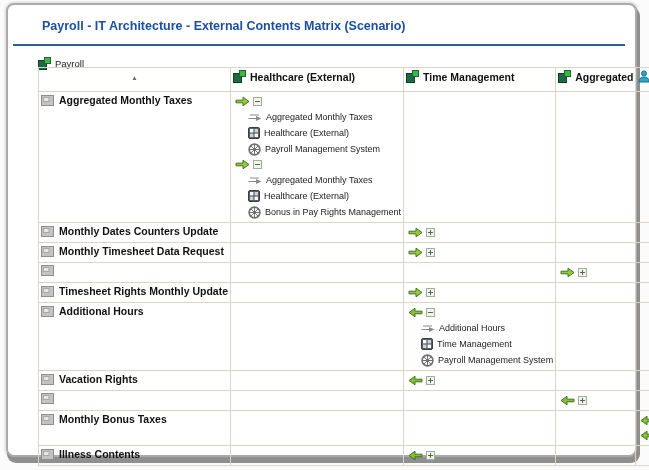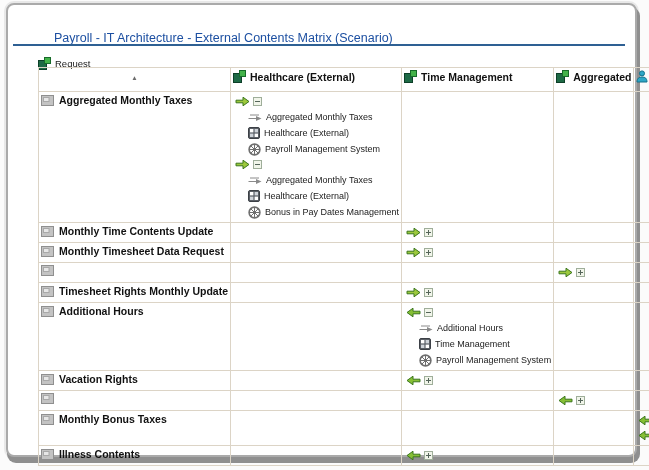--- a/index.html
+++ b/index.html
@@ -1,22 +1,22 @@
 <!DOCTYPE html>
 <html style="--c-title: #1c4fa1; --c-rule: #2e6093; --c-grid: #dcd4c6;"><head>
 <meta charset="utf-8">
 <style>
   html,body{margin:0;padding:0;width:649px;height:470px;overflow:hidden;
     background:#fbfbfb;font-family:"Liberation Sans",sans-serif;}
   .window{position:absolute;left:6px;top:3px;width:627px;height:450px;background:#fff;
     border:2px solid #aaaaaa;border-radius:8px;
     box-shadow:2px 5px 0 1px #8f8f8f, 0 0 0 2px #e8e8e8;}
   .content{position:relative;width:100%;height:100%;}
-  .page-title{position:absolute;left:30px;top:10px;margin:16px;font-size:12.5px;
-    font-weight:normal;color:var(--c-title,#1c4fa1);white-space:nowrap;}
+  .page-title{position:absolute;left:30px;top:10px;margin:4px;font-size:12.5px;
+    font-weight:bold;color:var(--c-title,#1c4fa1);white-space:nowrap;}
   .title-rule{position:absolute;left:5px;top:39px;width:612px;height:2px;
     background:var(--c-rule,#2e6093);}
   .corner-label{position:absolute;left:30px;top:52px;display:flex;align-items:center;
     gap:4px;font-size:9.5px;color:#222;}
   .icn{display:inline-flex;flex:none;line-height:0;}
   table.matrix{position:absolute;left:30px;top:62px;border-collapse:collapse;table-layout:fixed;}
   table.matrix th,table.matrix td{border:1px solid var(--c-grid,#dcd4c6);padding:2px;
     vertical-align:top;font-size:10.5px;}
   th.corner{border:none;text-align:center;vertical-align:top;padding-top:1px;}
   .sort-tri{font-size:6.5px;color:#6d6d6d;line-height:6px;cursor:default;}
@@ -40,21 +40,21 @@
   <div class="content">
     <h1 class="page-title">Payroll - IT Architecture - External Contents Matrix (Scenario)</h1>
     <div class="title-rule"></div>
     <div class="corner-label">
       <span class="icn" id="corner-icon">
           <svg width="13" height="13" viewBox="0 0 13 13">
      <rect x="0.5" y="3.5" width="8" height="9" fill="#1e6a45" stroke="#0d3f28"></rect>
      <rect x="6.5" y="0.5" width="6" height="6" fill="#43b34a" stroke="#176b2a"></rect>
           </svg>
         </span>
-      <span>Request</span>
+      <span>Payroll</span>
     </div>
     <table class="matrix">
       <colgroup>
         <col style="width:175px">
           <col style="width:149px">
           <col style="width:145px">
         <col style="width:71px">
           <col style="width:57px">
       </colgroup>
       <thead>
@@ -212,38 +212,38 @@
                   <span class="icn">
                     <svg width="13" height="13" viewBox="0 0 13 13">
      <circle cx="6.5" cy="6.5" r="5.4" fill="none" stroke="#6e6e6e" stroke-width="1.6"></circle>
      <line x1="6.5" y1="1.2" x2="6.5" y2="11.8" stroke="#6e6e6e"></line>
      <line x1="1.2" y1="6.5" x2="11.8" y2="6.5" stroke="#6e6e6e"></line>
      <line x1="2.8" y1="2.8" x2="10.2" y2="10.2" stroke="#6e6e6e"></line>
      <line x1="10.2" y1="2.8" x2="2.8" y2="10.2" stroke="#6e6e6e"></line>
      <circle cx="6.5" cy="6.5" r="1.7" fill="#6e6e6e"></circle>
                     </svg>
                   </span>
-                  <span>Bonus in Pay Dates Management</span>
-                </div>
-              </div>
-            </td>
-            <td class="cell"></td>
-            <td class="cell"></td>
-            <td class="cell"></td>
-          </tr>
-          <tr>
-            <th class="rowhead">
-              <div class="rowwrap">
-                <span class="icn">
-                  <svg width="13" height="11" viewBox="0 0 13 11">
-     <rect x="0.5" y="0.5" width="12" height="10" fill="#c3c3c3" stroke="#8f8f8f"></rect>
-     <rect x="2.5" y="2.5" width="5.5" height="4" fill="#e7e7e7" stroke="#a8a8a8"></rect>
-                  </svg>
-                </span>
-                <span>Monthly Time Contents Update</span>
+                  <span>Bonus in Pay Rights Management</span>
+                </div>
+              </div>
+            </td>
+            <td class="cell"></td>
+            <td class="cell"></td>
+            <td class="cell"></td>
+          </tr>
+          <tr>
+            <th class="rowhead">
+              <div class="rowwrap">
+                <span class="icn">
+                  <svg width="13" height="11" viewBox="0 0 13 11">
+     <rect x="0.5" y="0.5" width="12" height="10" fill="#c3c3c3" stroke="#8f8f8f"></rect>
+     <rect x="2.5" y="2.5" width="5.5" height="4" fill="#e7e7e7" stroke="#a8a8a8"></rect>
+                  </svg>
+                </span>
+                <span>Monthly Dates Counters Update</span>
               </div>
             </th>
             <td class="cell"></td>
             <td class="cell">
               <div class="conn">
                 <span class="icn">
                   <svg width="15" height="11" viewBox="0 0 15 11">
     <path d="M1 4.2 H8 V1.2 L14 5.5 L8 9.8 V6.8 H1 Z" fill="#9cc83c" stroke="#3a761c" stroke-width="1"></path>
                   </svg>
                 </span>

